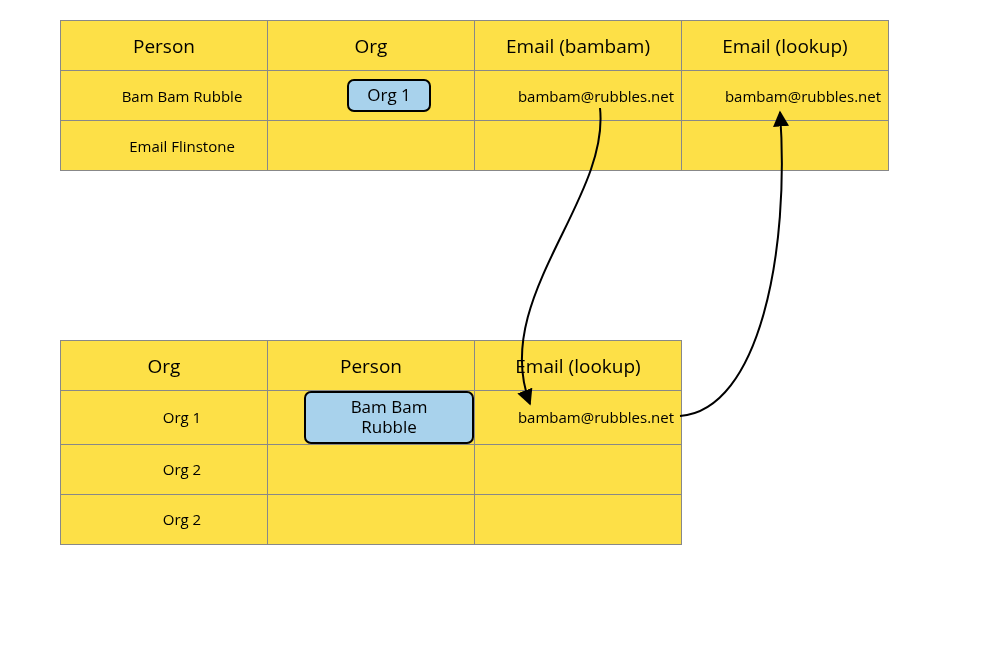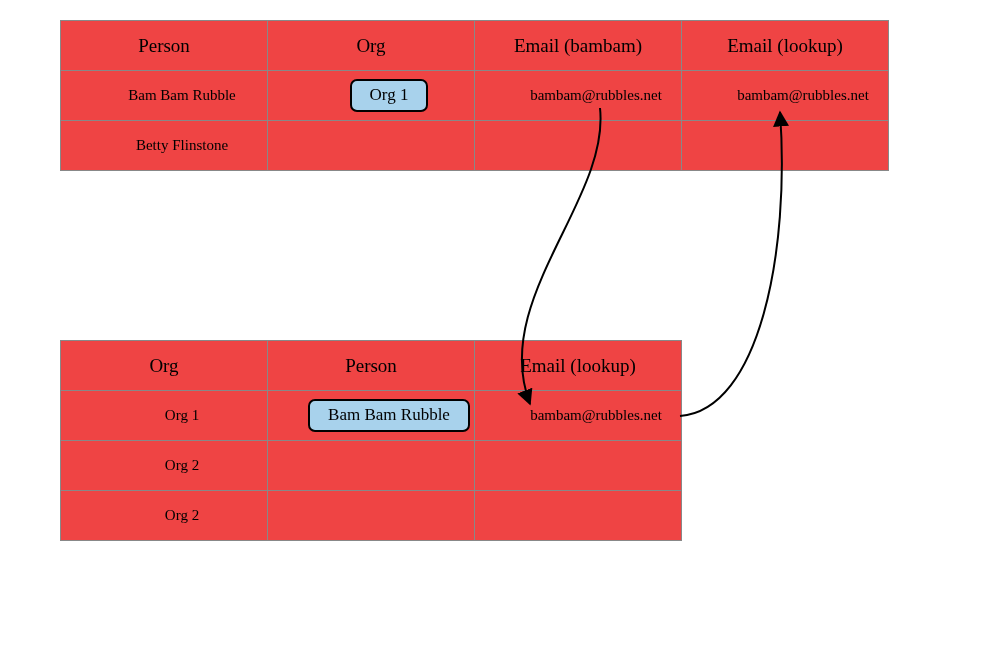--- a/index.html
+++ b/index.html
@@ -8,22 +8,21 @@
     padding: 0;
     width: 999px;
     height: 650px;
     font-family: -apple-system, BlinkMacSystemFont, "Segoe UI", "Open Sans", sans-serif;
     background: #fff;
     position: relative;
   }
   .tbl {
     position: absolute;
     border-collapse: collapse;
-    background: #ef4444;
-    font-family: Liberation Serif, serif;
+    background: #fde047;
   }
   .tbl th, .tbl td {
     border: 1px solid #888;
     text-align: center;
     vertical-align: middle;
     padding: 0;
     font-weight: 400;
   }
   .tbl th {
     font-size: 19px;
@@ -74,21 +73,21 @@
   </tr>
   <tr>
     <td>Bam Bam Rubble</td>
     <td>
       <span class="chip">Org 1</span>
     </td>
     <td>bambam@rubbles.net</td>
     <td>bambam@rubbles.net</td>
   </tr>
   <tr>
-    <td>Betty Flinstone</td>
+    <td>Email Flinstone</td>
     <td></td>
     <td></td>
     <td></td>
   </tr>
 </tbody>
   </table>
 
 <table id="table-bottom" class="tbl">
   <tbody>
       <tr>

